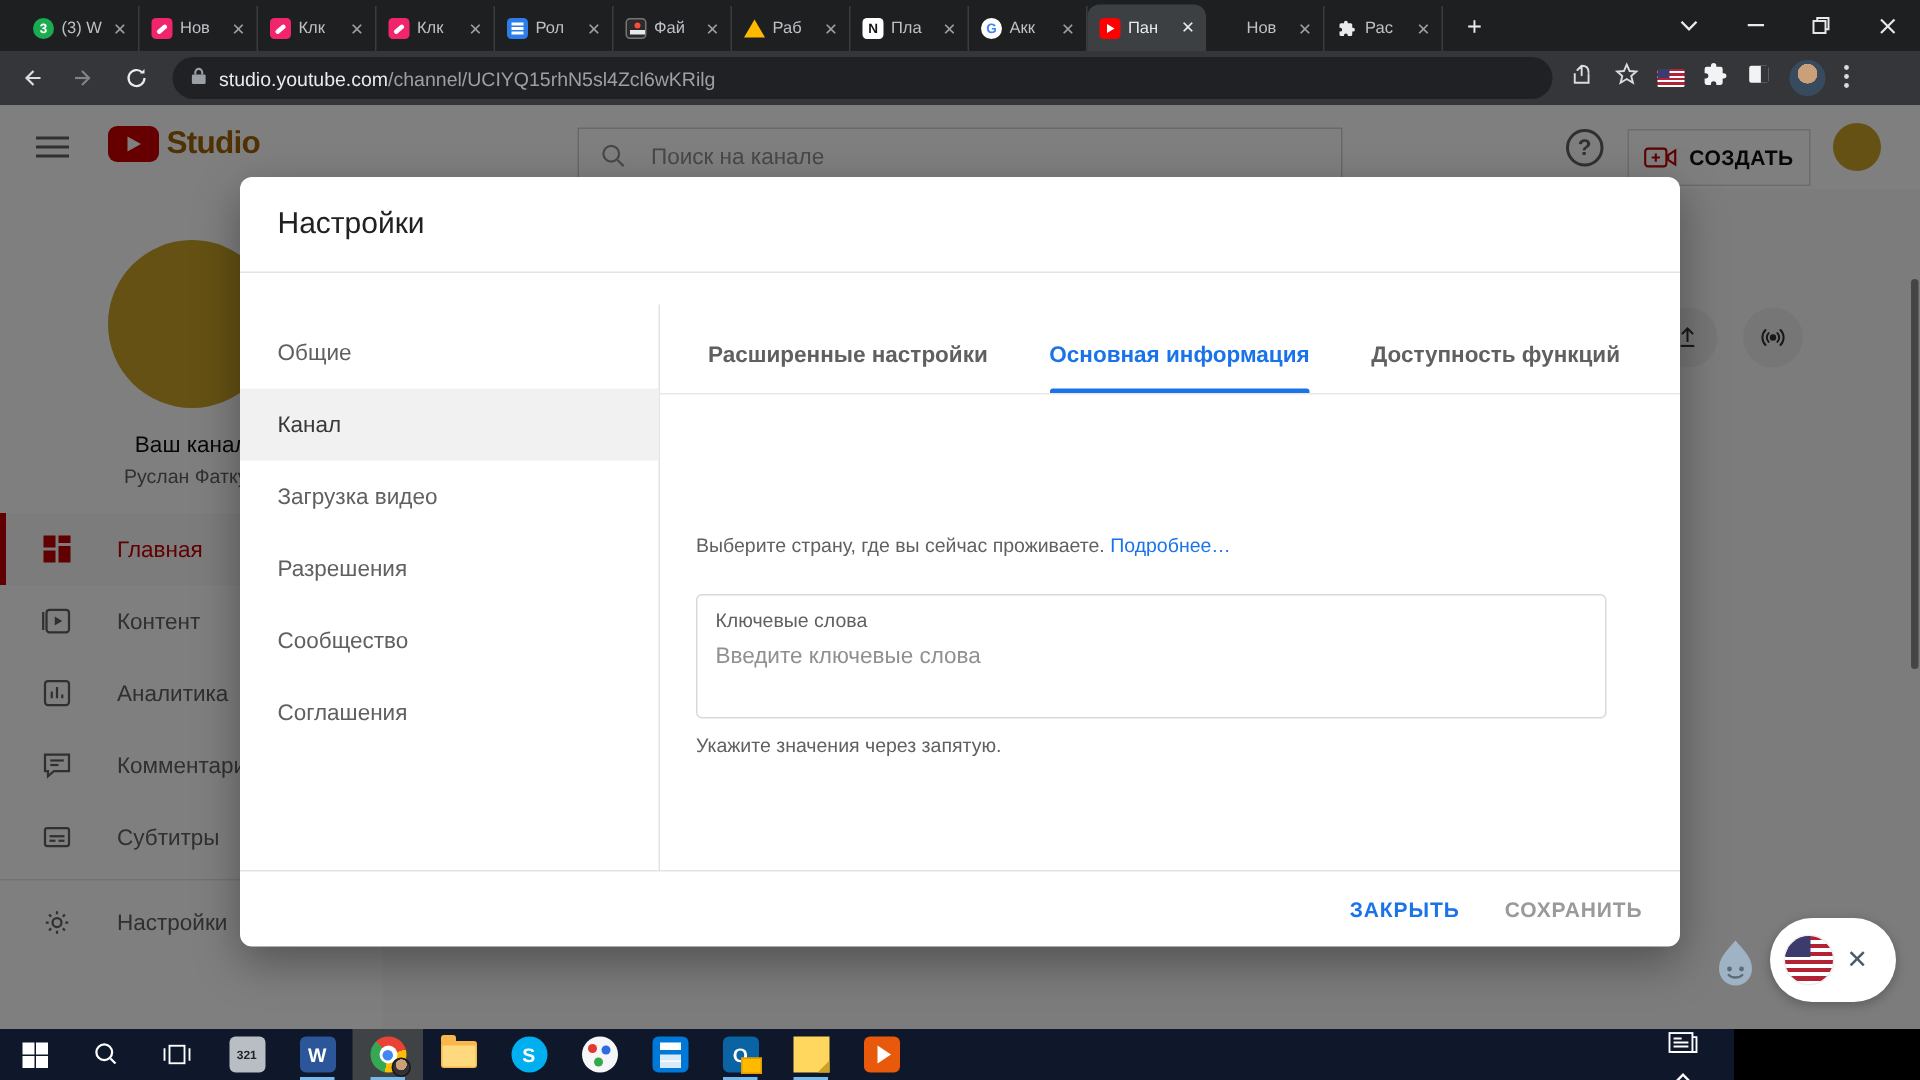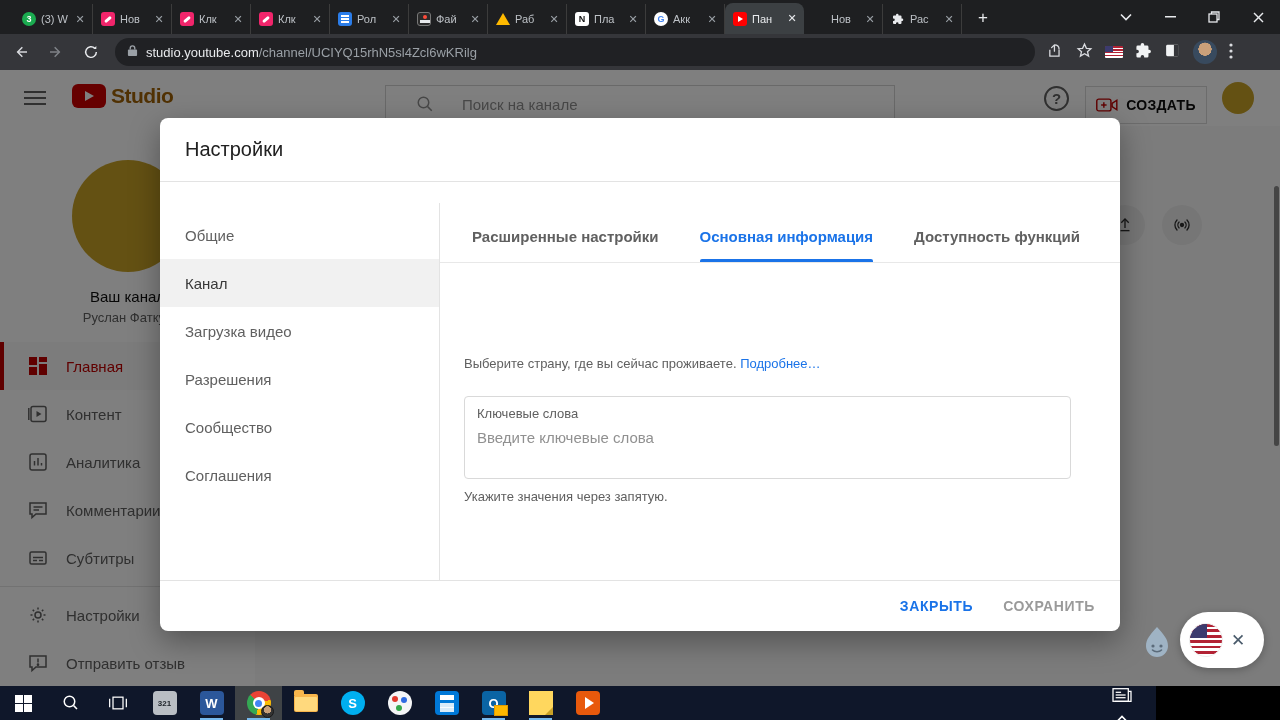--- a/index.html
+++ b/index.html
@@ -51,33 +51,33 @@
 
   
   .page { position:absolute; top:70px; left:0; width:1280px; height:616px; background:#f9f9f9; overflow:hidden; }
   .st-header { position:absolute; top:0; left:0; width:1280px; height:56px; background:#fff; }
   .hamburger { position:absolute; left:24px; top:21px; width:22px; height:14px; border-top:2px solid #606060; border-bottom:2px solid #606060; }
   .hamburger::after { content:""; position:absolute; left:0; top:4px; width:22px; height:2px; background:#606060; }
   .brand { position:absolute; left:72px; top:14px; display:flex; align-items:center; gap:5px; }
   .yt-logo { width:34px; height:24px; background:#c00; border-radius:6px; position:relative; }
   .yt-logo::after { content:""; position:absolute; left:13px; top:7px; width:0; height:0; border-left:9px solid #fff; border-top:5px solid transparent; border-bottom:5px solid transparent; }
   .brand-name { font-size:21px; font-weight:bold; color:#a16207; letter-spacing:-0.5px; }
-  .st-search { position:absolute; left:385px; top:15px; width:510px; height:38px; background:#fff; border:1px solid #d3d3d3; display:flex; align-items:center; padding:0 30px; gap:28px; }
+  .st-search { position:absolute; left:385px; top:15px; width:510px; height:38px; background:#fff; border:1px solid #d3d3d3; display:flex; align-items:center; padding:0 14px; gap:16px; }
   .st-search input { border:none; outline:none; flex:1; font-size:15px; color:#0f0f0f; font-family:inherit; background:transparent; }
   .st-search input::placeholder { color:#909090; }
   .help-circle { position:absolute; left:1044px; top:16px; width:25px; height:25px; border:2px solid #606060; border-radius:50%; color:#606060; font-size:15px; font-weight:bold; display:flex; align-items:center; justify-content:center; }
   .create-btn { position:absolute; left:1085px; top:16px; width:122px; height:38px; background:#fff; border:1px solid #d9d9d9; display:flex; align-items:center; justify-content:center; gap:8px; font-size:14px; font-weight:bold; color:#0f0f0f; letter-spacing:0.3px; }
   .st-avatar { position:absolute; left:1222px; top:12px; width:32px; height:32px; border-radius:50%; background:#c9a227; }
 
   .st-sidebar { position:absolute; top:56px; left:0; width:255px; bottom:0; background:#fff; }
   .ch-avatar { position:absolute; left:72px; top:34px; width:112px; height:112px; border-radius:50%; background:#c9a227; }
   .ch-name { position:absolute; top:162px; left:0; width:255px; text-align:center; font-size:15px; color:#0f0f0f; }
   .ch-owner { position:absolute; top:184px; left:0; width:255px; text-align:center; font-size:13px; color:#606060; white-space:nowrap; }
   .snav { position:absolute; top:216px; left:0; width:255px; }
-  .snav-item { position:relative; height:48px; display:flex; align-items:center; gap:16px; padding-left:26px; font-size:15px; color:#606060; white-space:nowrap; cursor:pointer; }
+  .snav-item { position:relative; height:48px; display:flex; align-items:center; gap:28px; padding-left:26px; font-size:15px; color:#606060; white-space:nowrap; cursor:pointer; }
   .snav-item .sicon { width:24px; height:24px; flex:none; display:flex; align-items:center; justify-content:center; }
   .snav-item.active { color:#c00000; background:#f9f9f9; }
   .snav-item.active::before { content:""; position:absolute; left:0; top:0; width:4px; height:48px; background:#c00000; }
   .snav-divider { height:1px; background:#e5e5e5; margin:4px 0; }
 
   .st-content { position:absolute; top:56px; left:255px; right:0; bottom:0; background:#f9f9f9; }
   .round-act { position:absolute; width:40px; height:40px; border-radius:50%; background:#ececec; display:flex; align-items:center; justify-content:center; color:#0f0f0f; }
   .scrollbar { position:absolute; right:1px; top:60px; width:5px; height:260px; background:#8a8a8a; border-radius:3px; }
 
   .scrim { position:absolute; inset:0; background:rgba(0,0,0,0.5); z-index:5; }
@@ -402,30 +402,20 @@
         <div class="snav-divider"></div>
         <div class="snav-item">
           <span class="sicon">
               <svg width="20" height="20" viewBox="0 0 20 20" fill="none" stroke="#606060" stroke-width="1.5">
                 <circle cx="10" cy="10" r="3"></circle>
                 <path d="M10 2.5v2 M10 15.5v2 M2.5 10h2 M15.5 10h2 M4.7 4.7l1.4 1.4 M13.9 13.9l1.4 1.4 M15.3 4.7l-1.4 1.4 M6.1 13.9l-1.4 1.4"></path>
               </svg>
             </span>
           <span>Настройки</span>
         </div>
-        <div class="snav-item">
-          <span class="sicon">
-              <svg width="20" height="20" viewBox="0 0 20 20" fill="none" stroke="#606060" stroke-width="1.5">
-                <path d="M2 3h16v11H8l-4 3.5V14H2z"></path>
-                <line x1="10" y1="5.5" x2="10" y2="9.5"></line>
-                <circle cx="10" cy="11.7" r="0.6" fill="#606060"></circle>
-              </svg>
-            </span>
-          <span>Отправить отзыв</span>
-        </div>
       </div>
     </div>
 
     <div class="st-content">
       <div class="round-act" style="left:850px; top:79px;">
         <svg width="18" height="18" viewBox="0 0 24 24" fill="none" stroke="#303030" stroke-width="1.8">
             <polyline points="7,9 12,4 17,9"></polyline>
             <line x1="12" y1="4.5" x2="12" y2="16"></line>
             <line x1="6" y1="19.5" x2="18" y2="19.5"></line>
           </svg>

